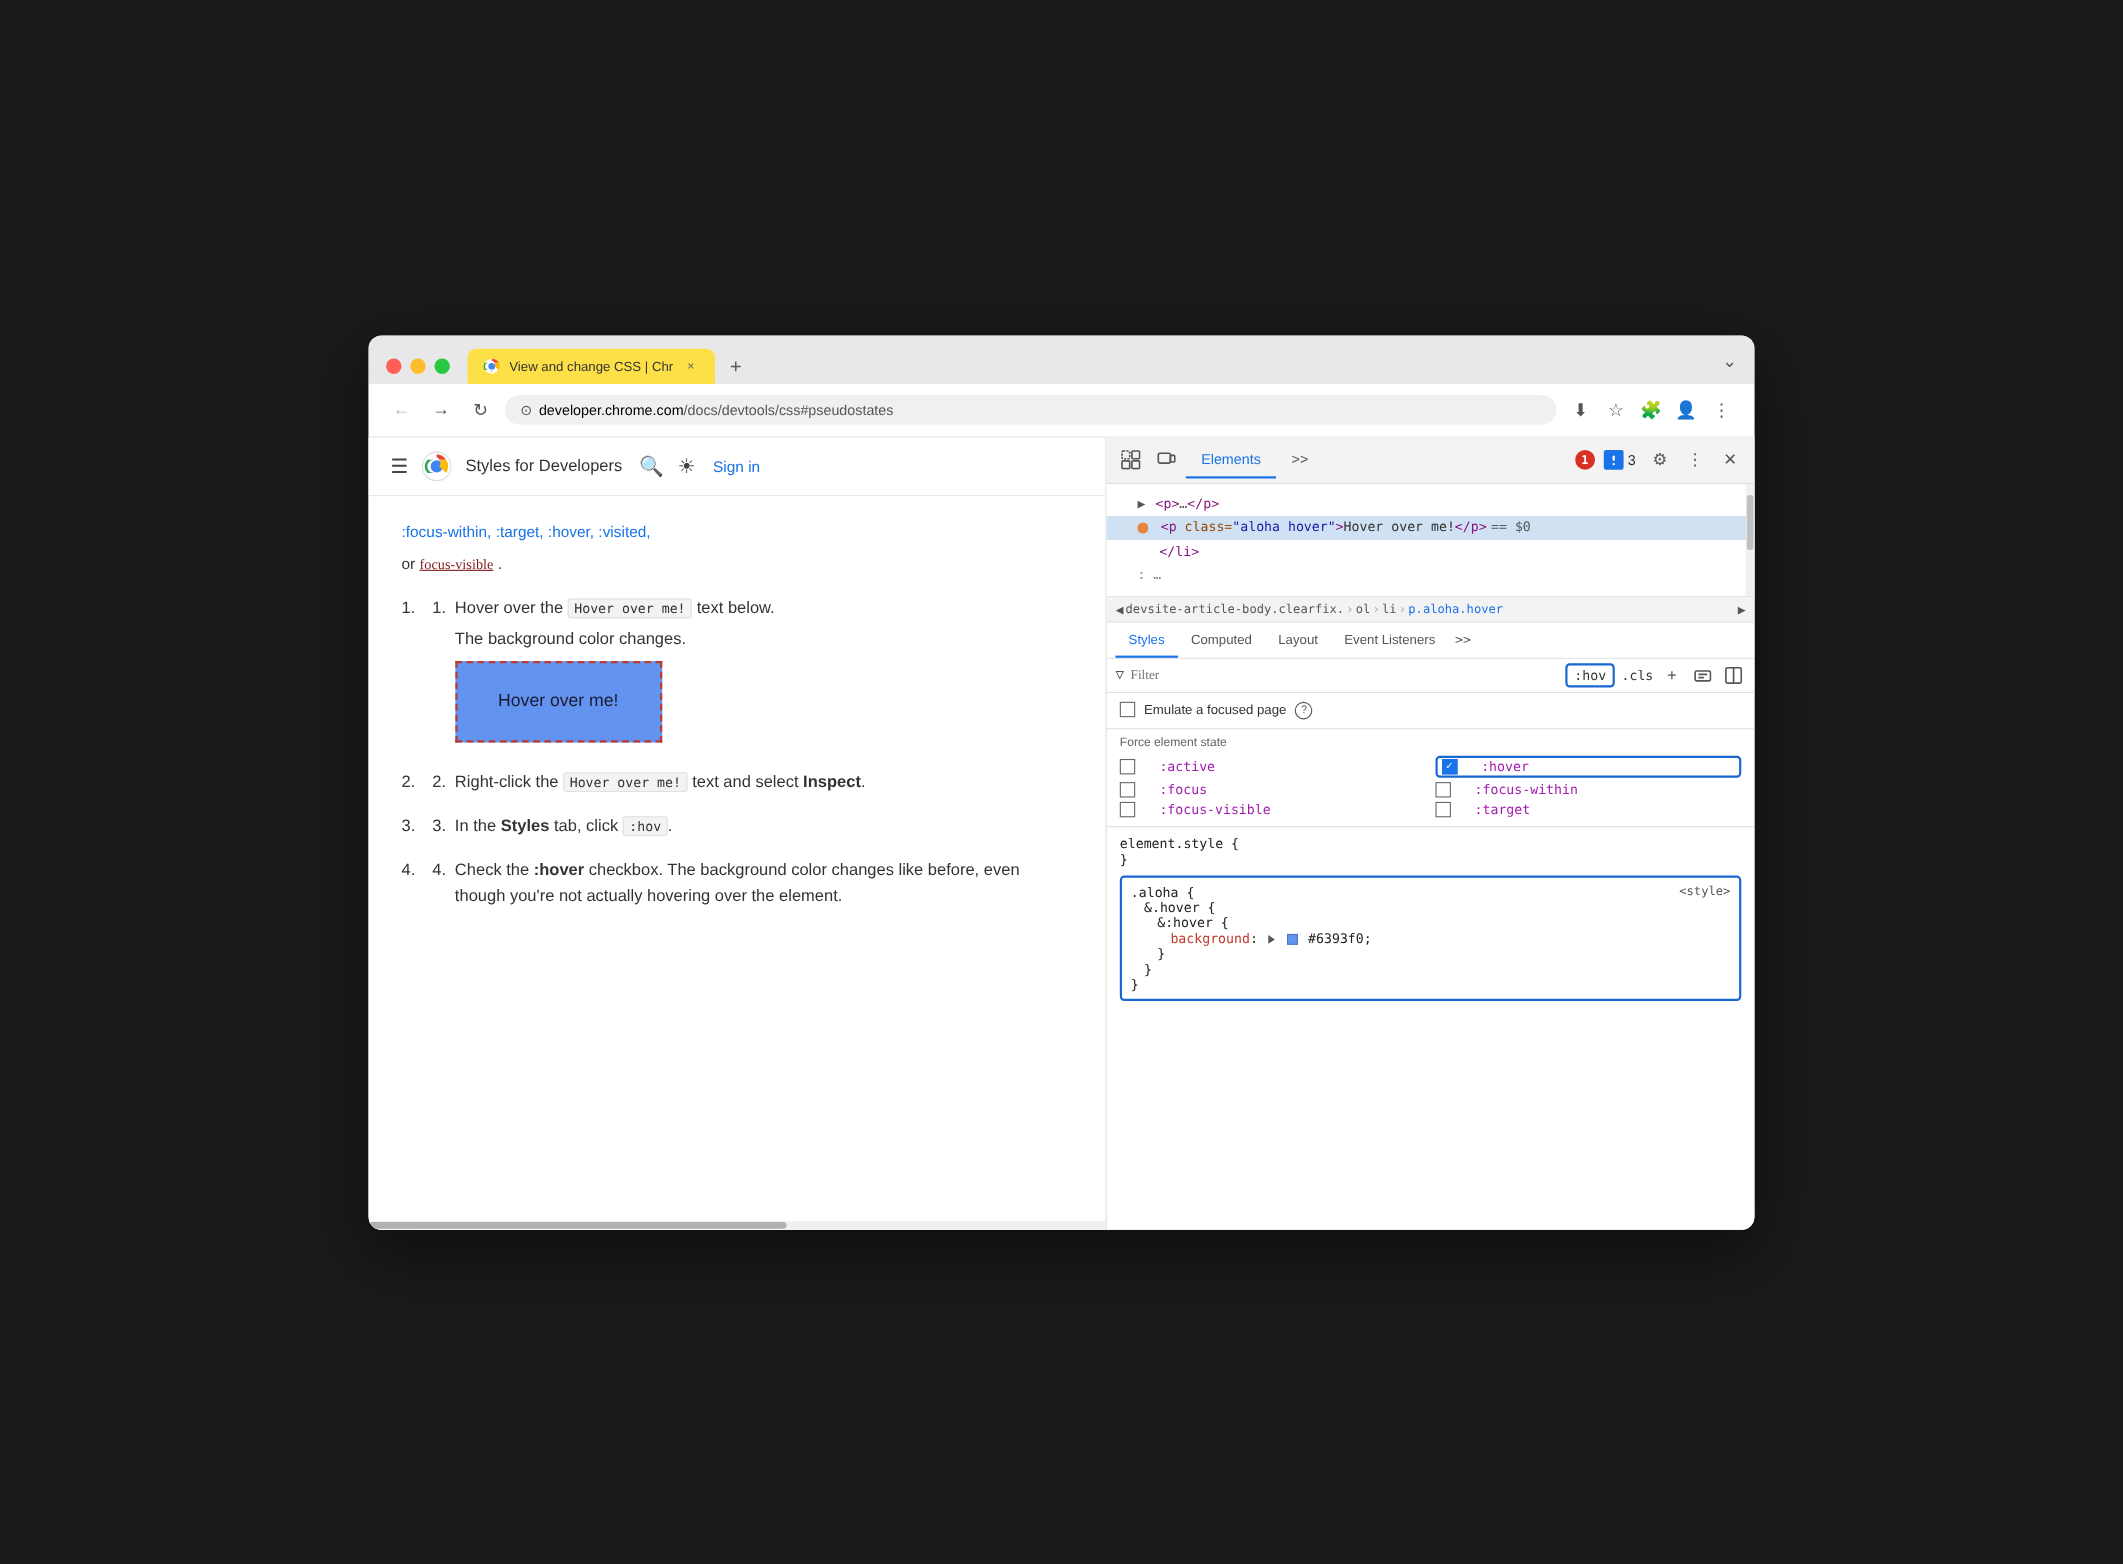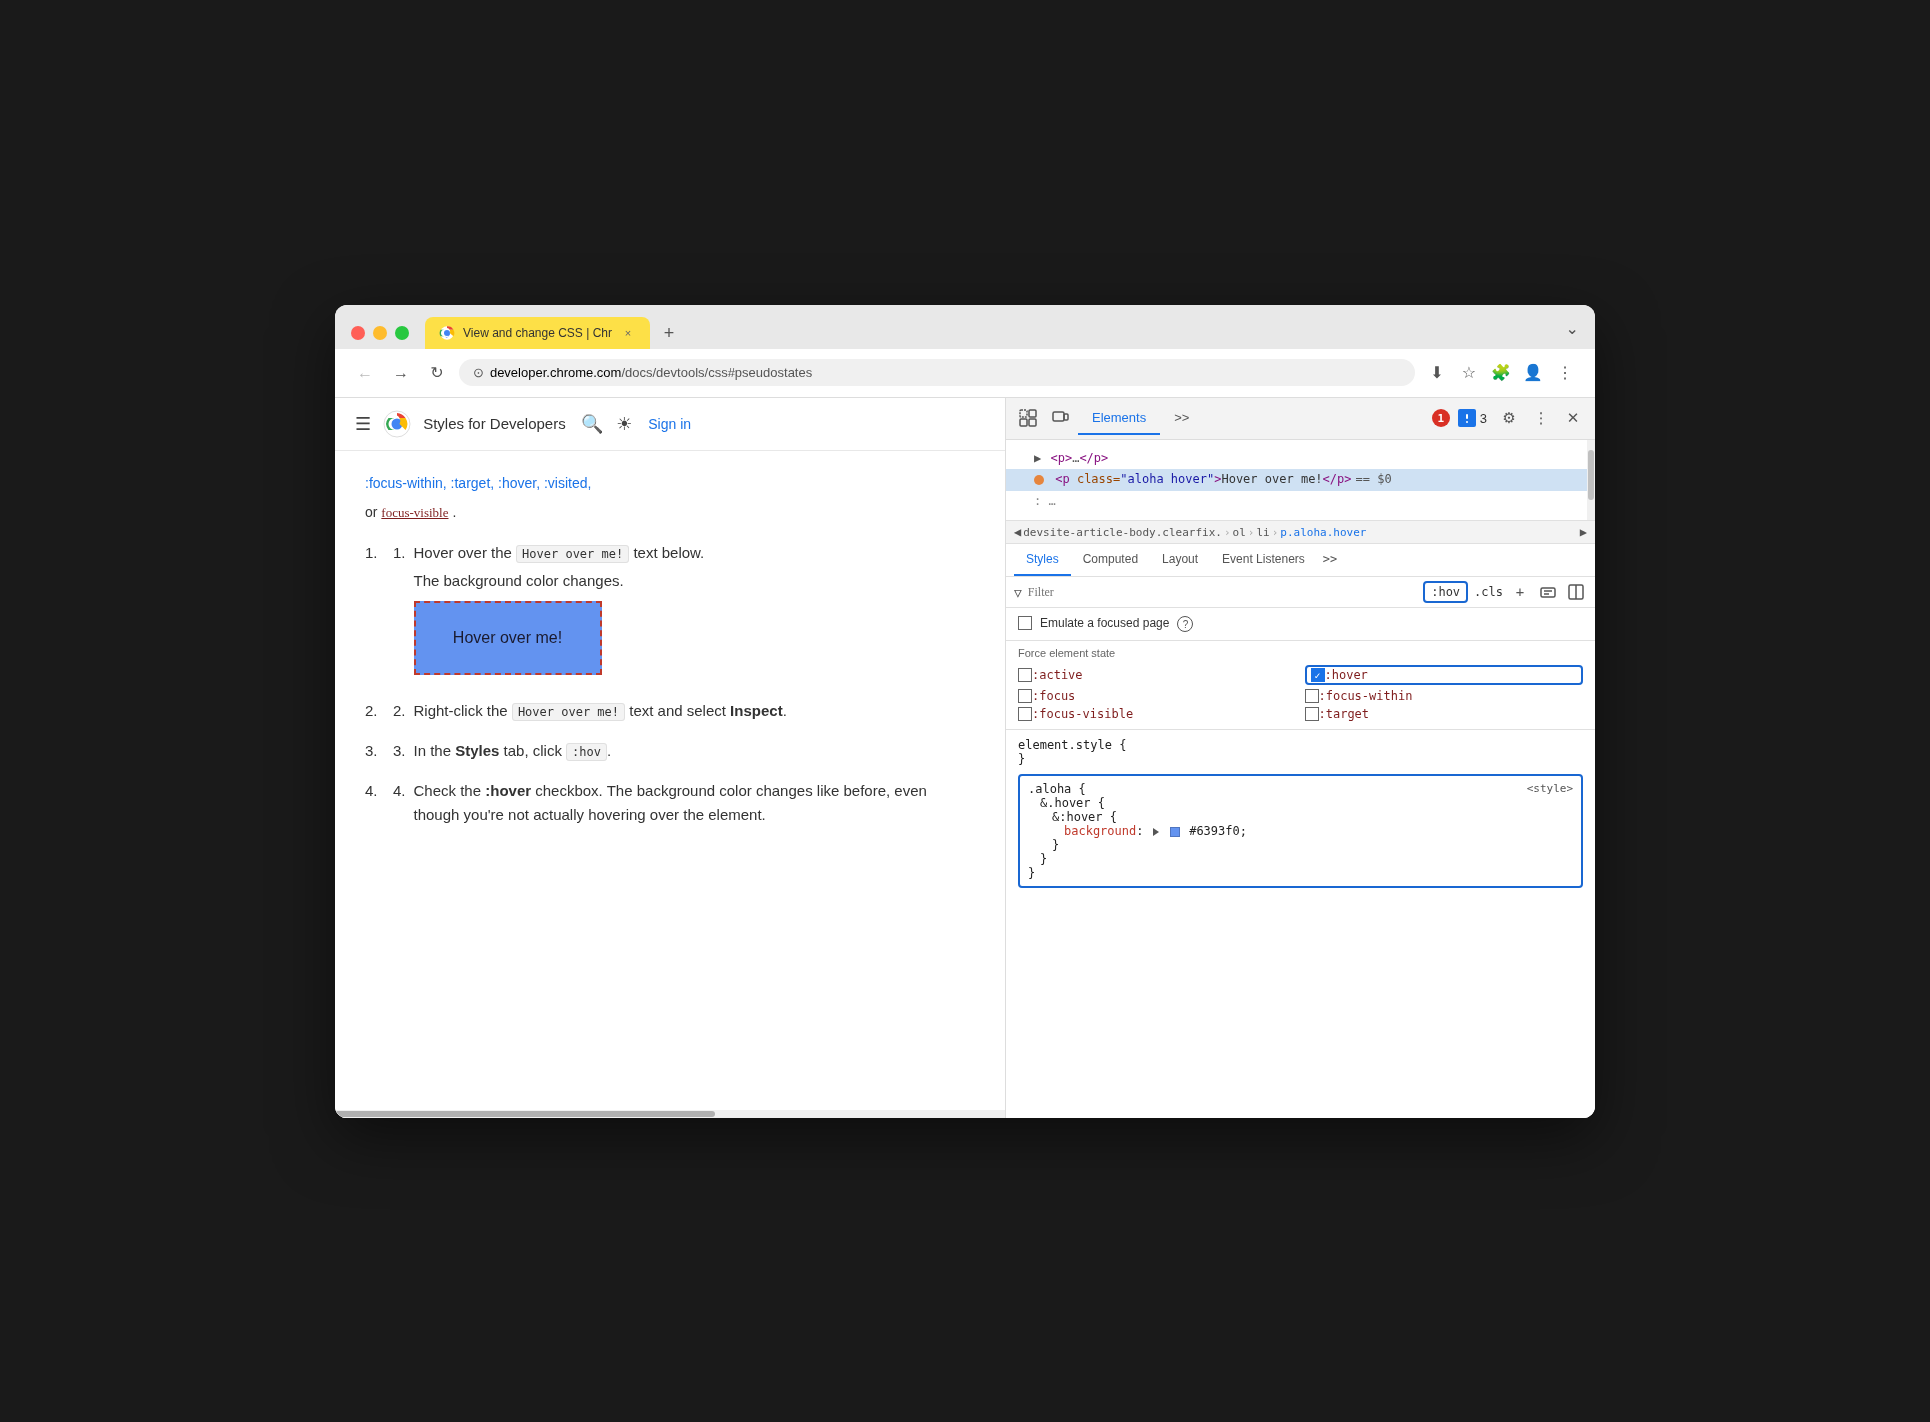--- a/index.html
+++ b/index.html
@@ -554,24 +554,24 @@
       margin-bottom: 6px;
     }
     .state-grid {
       display: grid;
       grid-template-columns: 1fr 1fr;
       gap: 4px 8px;
     }
     .state-item {
       display: flex;
       align-items: center;
-      gap: 0;
+      gap: 22px;
       font-size: 12px;
       font-family: monospace;
-      color: #7f1d1d;
+      color: #a21caf;
     }
     .checkbox-custom.checked {
       background: #1a73e8;
       border-color: #1a73e8;
     }
     .checkbox-custom.checked::after {
       content: '✓';
       color: white;
       font-size: 10px;
     }
@@ -795,20 +795,23 @@
       </div>
 
       <div class="dom-tree" style="position:relative;">
         <div class="dom-line">
           <span class="dom-triangle">▶</span>
           <span class="dom-tag">&lt;p&gt;</span><span style="color:#555;">…</span><span class="dom-tag">&lt;/p&gt;</span>
         </div>
         <div class="dom-line selected">
           <span class="dot-indicator"></span>
           <span class="dom-tag">&lt;p </span><span class="dom-attr-name">class=</span><span class="dom-attr-value">"aloha hover"</span><span class="dom-tag">&gt;</span><span class="dom-text">Hover over me!</span><span class="dom-tag">&lt;/p&gt;</span><span style="color:#555; margin-left:4px;">== $0</span>
+        </div>
+        <div class="dom-line" style="padding-left:36px;">
+          <span class="dom-tag">&lt;/li&gt;</span>
         </div>
         <div class="dom-line" style="padding-left:16px; color:#888;">
           <span>: …</span>
         </div>
 
         <div style="position:absolute; right:0; top:0; width:8px; height:100%; background:#f0f0f0;">
           <div style="width:6px;left:1px;position:absolute;top:10px;height:50px;background:#c0c0c0;border-radius:3px;"></div>
         </div>
       </div>
 

